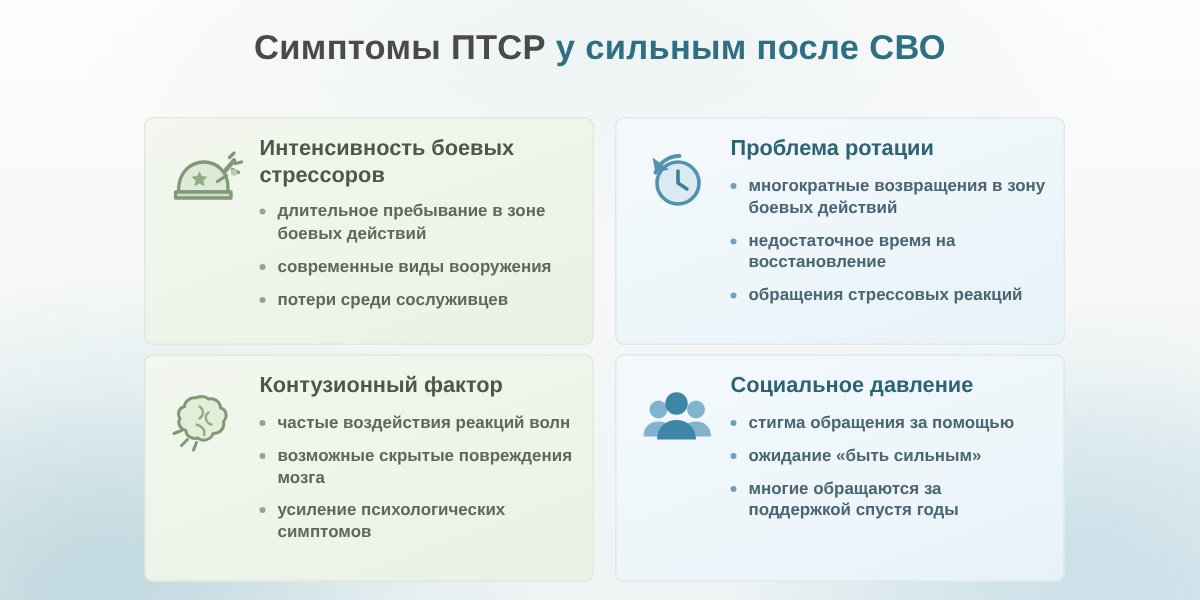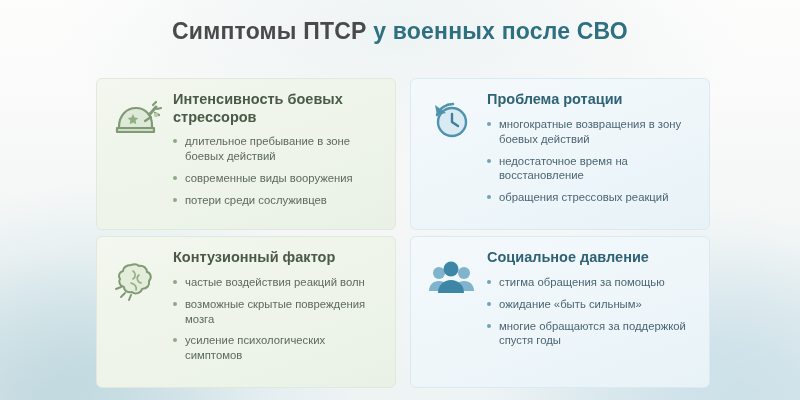--- a/index.html
+++ b/index.html
@@ -116,20 +116,21 @@
     margin: 0;
     padding: 0;
   }
   ul.points li {
     position: relative;
     padding-left: 12px;
     margin-bottom: 7px;
     font-size: 11.3px;
     line-height: 1.32;
     color: #5d6a5a;
+    font-weight: bold;
   }
   .blue ul.points li { color: #4a6573; }
   ul.points li::before {
     content: "";
     position: absolute;
     left: 0;
     top: 5px;
     width: 4px;
     height: 4px;
     border-radius: 50%;
@@ -137,21 +138,21 @@
   }
   .blue ul.points li::before { background: #6fa3bb; }
   ul.points li:last-child { margin-bottom: 0; }
 </style>
 </head>
 <body>
 
 <div class="slide">
 
   <div class="title">
-    <span>Симптомы ПТСР </span><span class="accent">у военных после СВО</span>
+    <span>Симптомы ПТСР </span><span class="accent">у сильным после СВО</span>
   </div>
 
   <div class="grid">
 
     <div class="card green">
       <div class="icon-wrap">
         <svg width="56" height="56" viewBox="0 0 56 56">
           <g fill="none" stroke="#7f9a74" stroke-width="2.2" stroke-linecap="round" stroke-linejoin="round">
             <path d="M10 34 C10 22 18 15 27 15 C36 15 43 22 43 32 L43 35 L10 35 Z" fill="#dfe9d8"></path>
             <path d="M8 35 L45 35 L45 39 L8 39 Z" fill="#cfdec6"></path>

